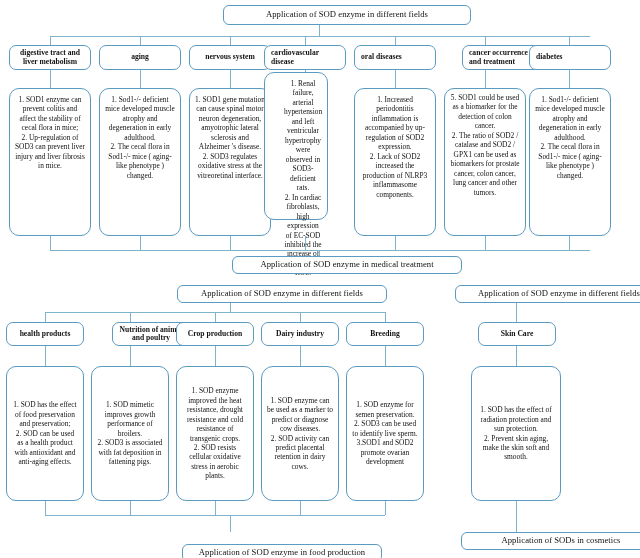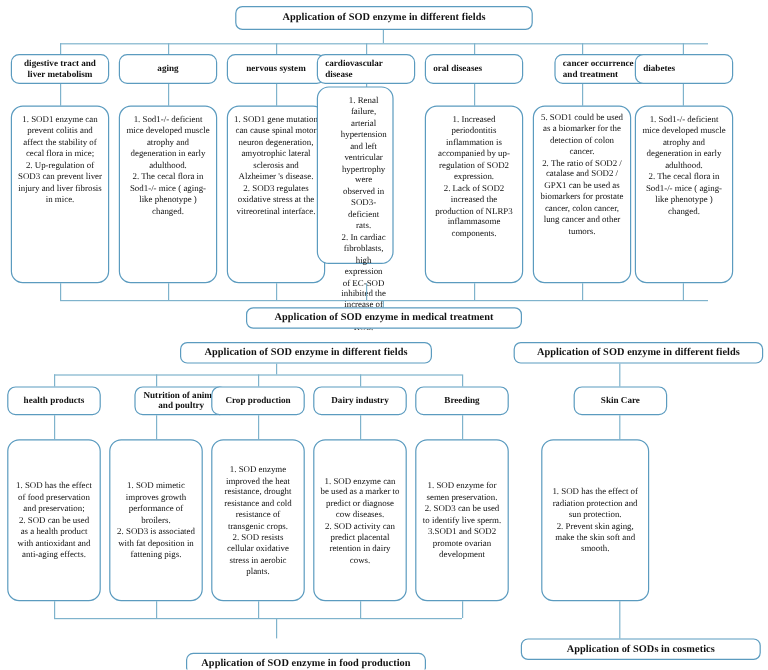--- a/index.html
+++ b/index.html
@@ -24,24 +24,25 @@
     background: #ffffff;
     display: flex;
     align-items: center;
     justify-content: center;
     text-align: center;
     line-height: 1.12;
   }
 
   
   .banner {
-    font-weight: bold;
+    font-weight: normal;
     font-size: 8.6px;
     letter-spacing: 0.05px;
     padding: 2px 6px;
+    margin-left: 27px;
   }
 
   
   .cat {
     font-weight: bold;
     font-size: 7.6px;
     padding: 2px 4px;
     border-radius: 7px;
   }
 
@@ -207,30 +208,30 @@
 2. SOD can be used as a health product with antioxidant and anti-aging effects.</span>
 </div>
 <div class="node detail" style="left:91px; top:366px; width:78px; height:135px; align-items:center;">
   <span class="txt">1. SOD mimetic improves growth performance of broilers.
 2. SOD3 is associated with fat deposition in fattening pigs.</span>
 </div>
 <div class="node detail" style="left:176px; top:366px; width:78px; height:135px; align-items:center;">
   <span class="txt">1. SOD enzyme improved the heat resistance, drought resistance and cold resistance of transgenic crops.
 2. SOD resists cellular oxidative stress in aerobic plants.</span>
 </div>
-<div class="node detail" style="left:261px; top:366px; width:78px; height:135px; align-items:center;">
+<div class="node detail" style="left:261px; top:366px; width:78px; height:135px; align-items:center;border-radius:12px;">
   <span class="txt">1. SOD enzyme can be used as a marker to predict or diagnose cow diseases.
 2. SOD activity can predict placental retention in dairy cows.</span>
 </div>
 <div class="node detail" style="left:346px; top:366px; width:78px; height:135px; align-items:center;">
   <span class="txt">1. SOD enzyme for semen preservation.
 2. SOD3 can be used to identify live sperm.
 3.SOD1 and SOD2 promote ovarian development</span>
 </div>
-<div class="node detail" style="left:451px; top:366px; width:90px; height:135px; align-items:center;">
+<div class="node detail" style="left:471px; top:366px; width:90px; height:135px; align-items:center;">
   <span class="txt">1. SOD has the effect of radiation protection and sun protection.
 2. Prevent skin aging, make the skin soft and smooth.</span>
 </div>
 
 <div class="line vline" style="left:45px;  top:501px; height:14px;"></div>
 <div class="line vline" style="left:130px; top:501px; height:14px;"></div>
 <div class="line vline" style="left:215px; top:501px; height:14px;"></div>
 <div class="line vline" style="left:300px; top:501px; height:14px;"></div>
 <div class="line vline" style="left:385px; top:501px; height:14px;"></div>
 <div class="line hline" style="left:45px; top:515px; width:340px;"></div>

